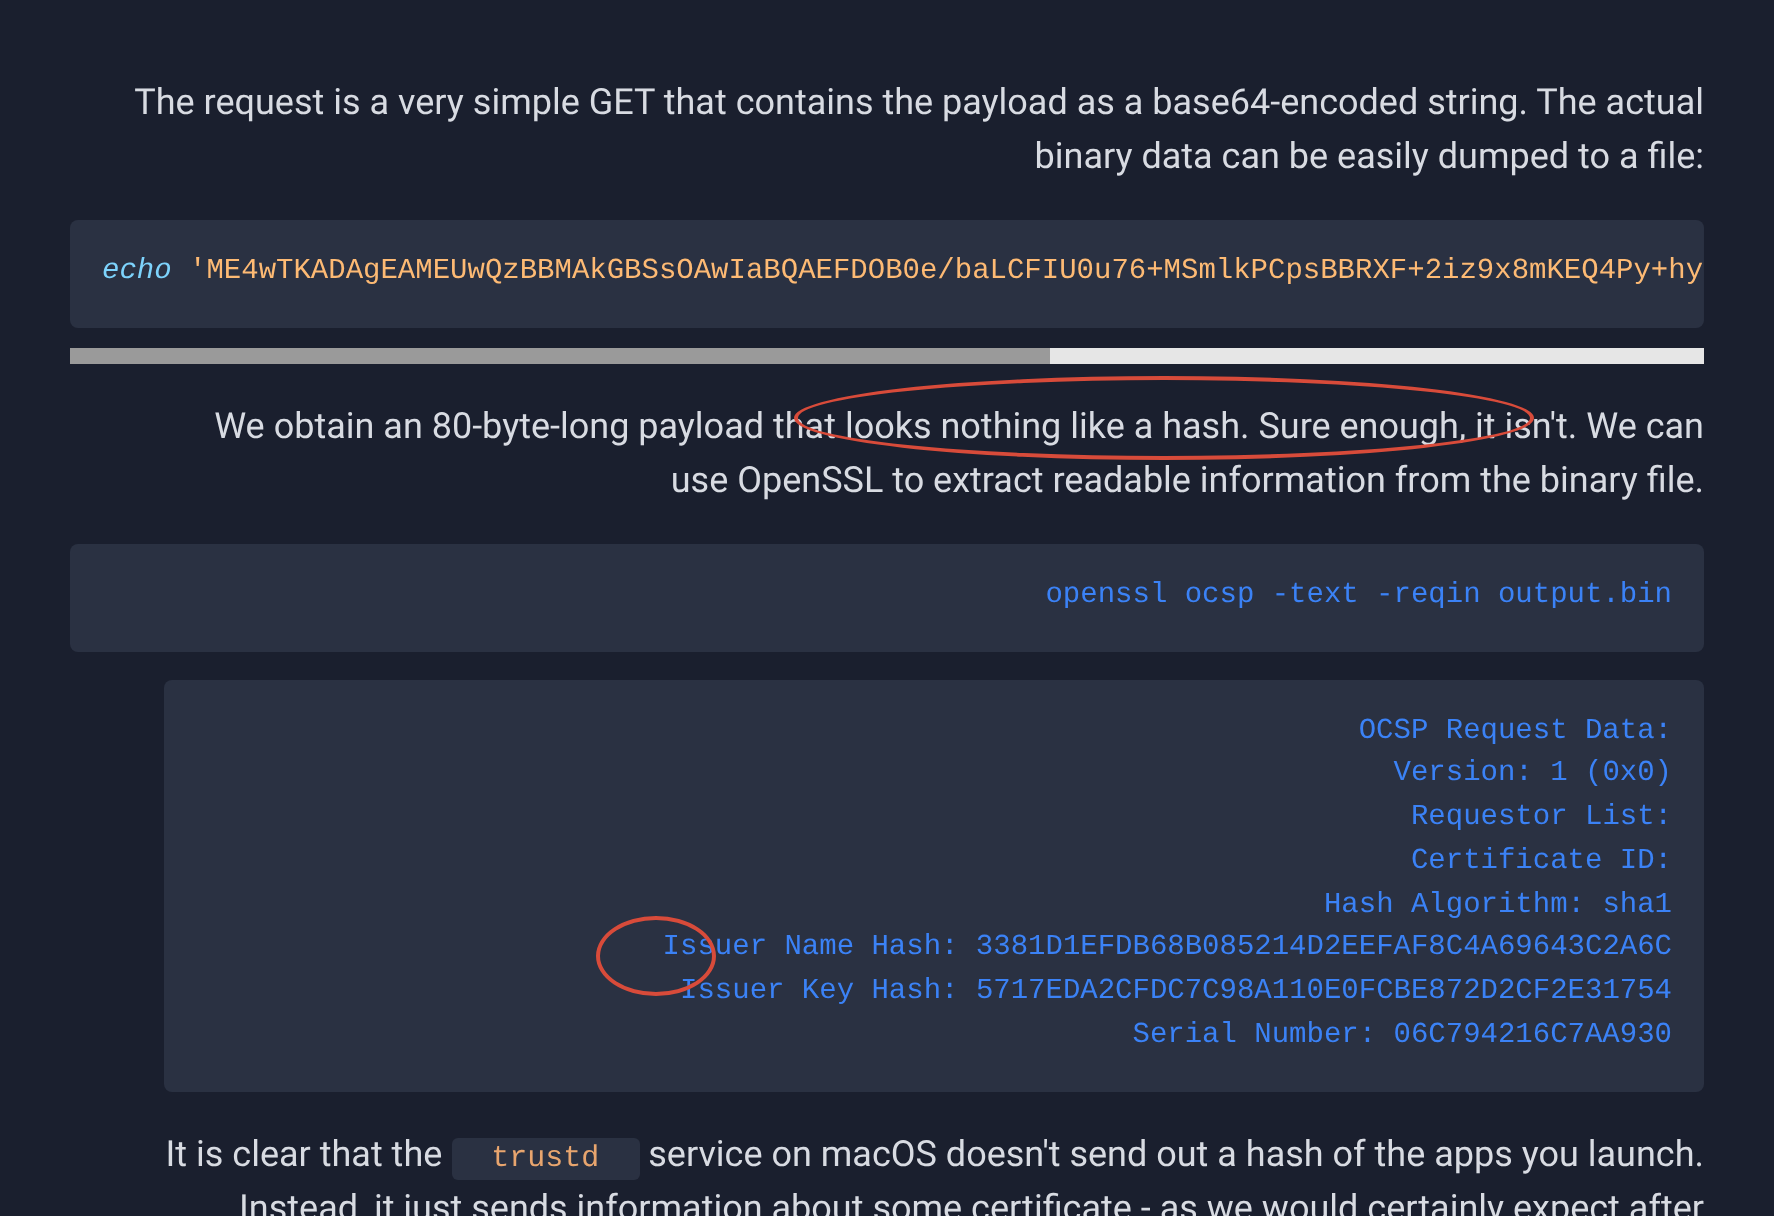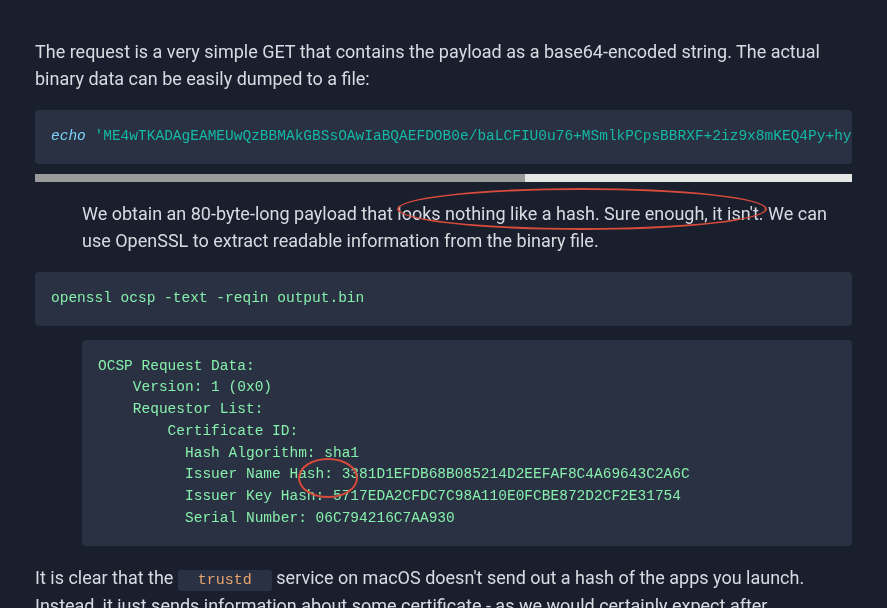--- a/index.html
+++ b/index.html
@@ -1,15 +1,15 @@
 <!DOCTYPE html>
 <html><head>
   <meta charset="utf-8">
   <style>
-    * { margin: 0; padding: 0; box-sizing: border-box; }
+    * { margin: 0; padding: 0; box-sizing: border-box; text-align: right; }
     body {
       background: #1a1f2e;
       font-family: -apple-system, BlinkMacSystemFont, 'Segoe UI', Roboto, sans-serif;
       color: #d8dbe2;
       padding: 20px 35px;
       width: 887px;
       font-size: 18px;
       line-height: 1.5;
     }
     .body-text {
@@ -37,24 +37,24 @@
     }
     .code-block::-webkit-scrollbar-thumb {
       background: #888;
       border-radius: 4px;
     }
     .kw-echo {
       color: #7dd3fc;
       font-style: italic;
     }
     .str-green {
-      color: #14b8a6;
+      color: #fdba74;
     }
     .code-plain {
-      color: #86efac;
+      color: #3b82f6;
     }
     .inline-code {
       background: #2a3142;
       font-family: 'SFMono-Regular', Consolas, 'Liberation Mono', Menlo, monospace;
       font-size: 15px;
       padding: 2px 20px;
       border-radius: 3px;
       color: #e8a56e;
     }
     .annotation-wrapper {

